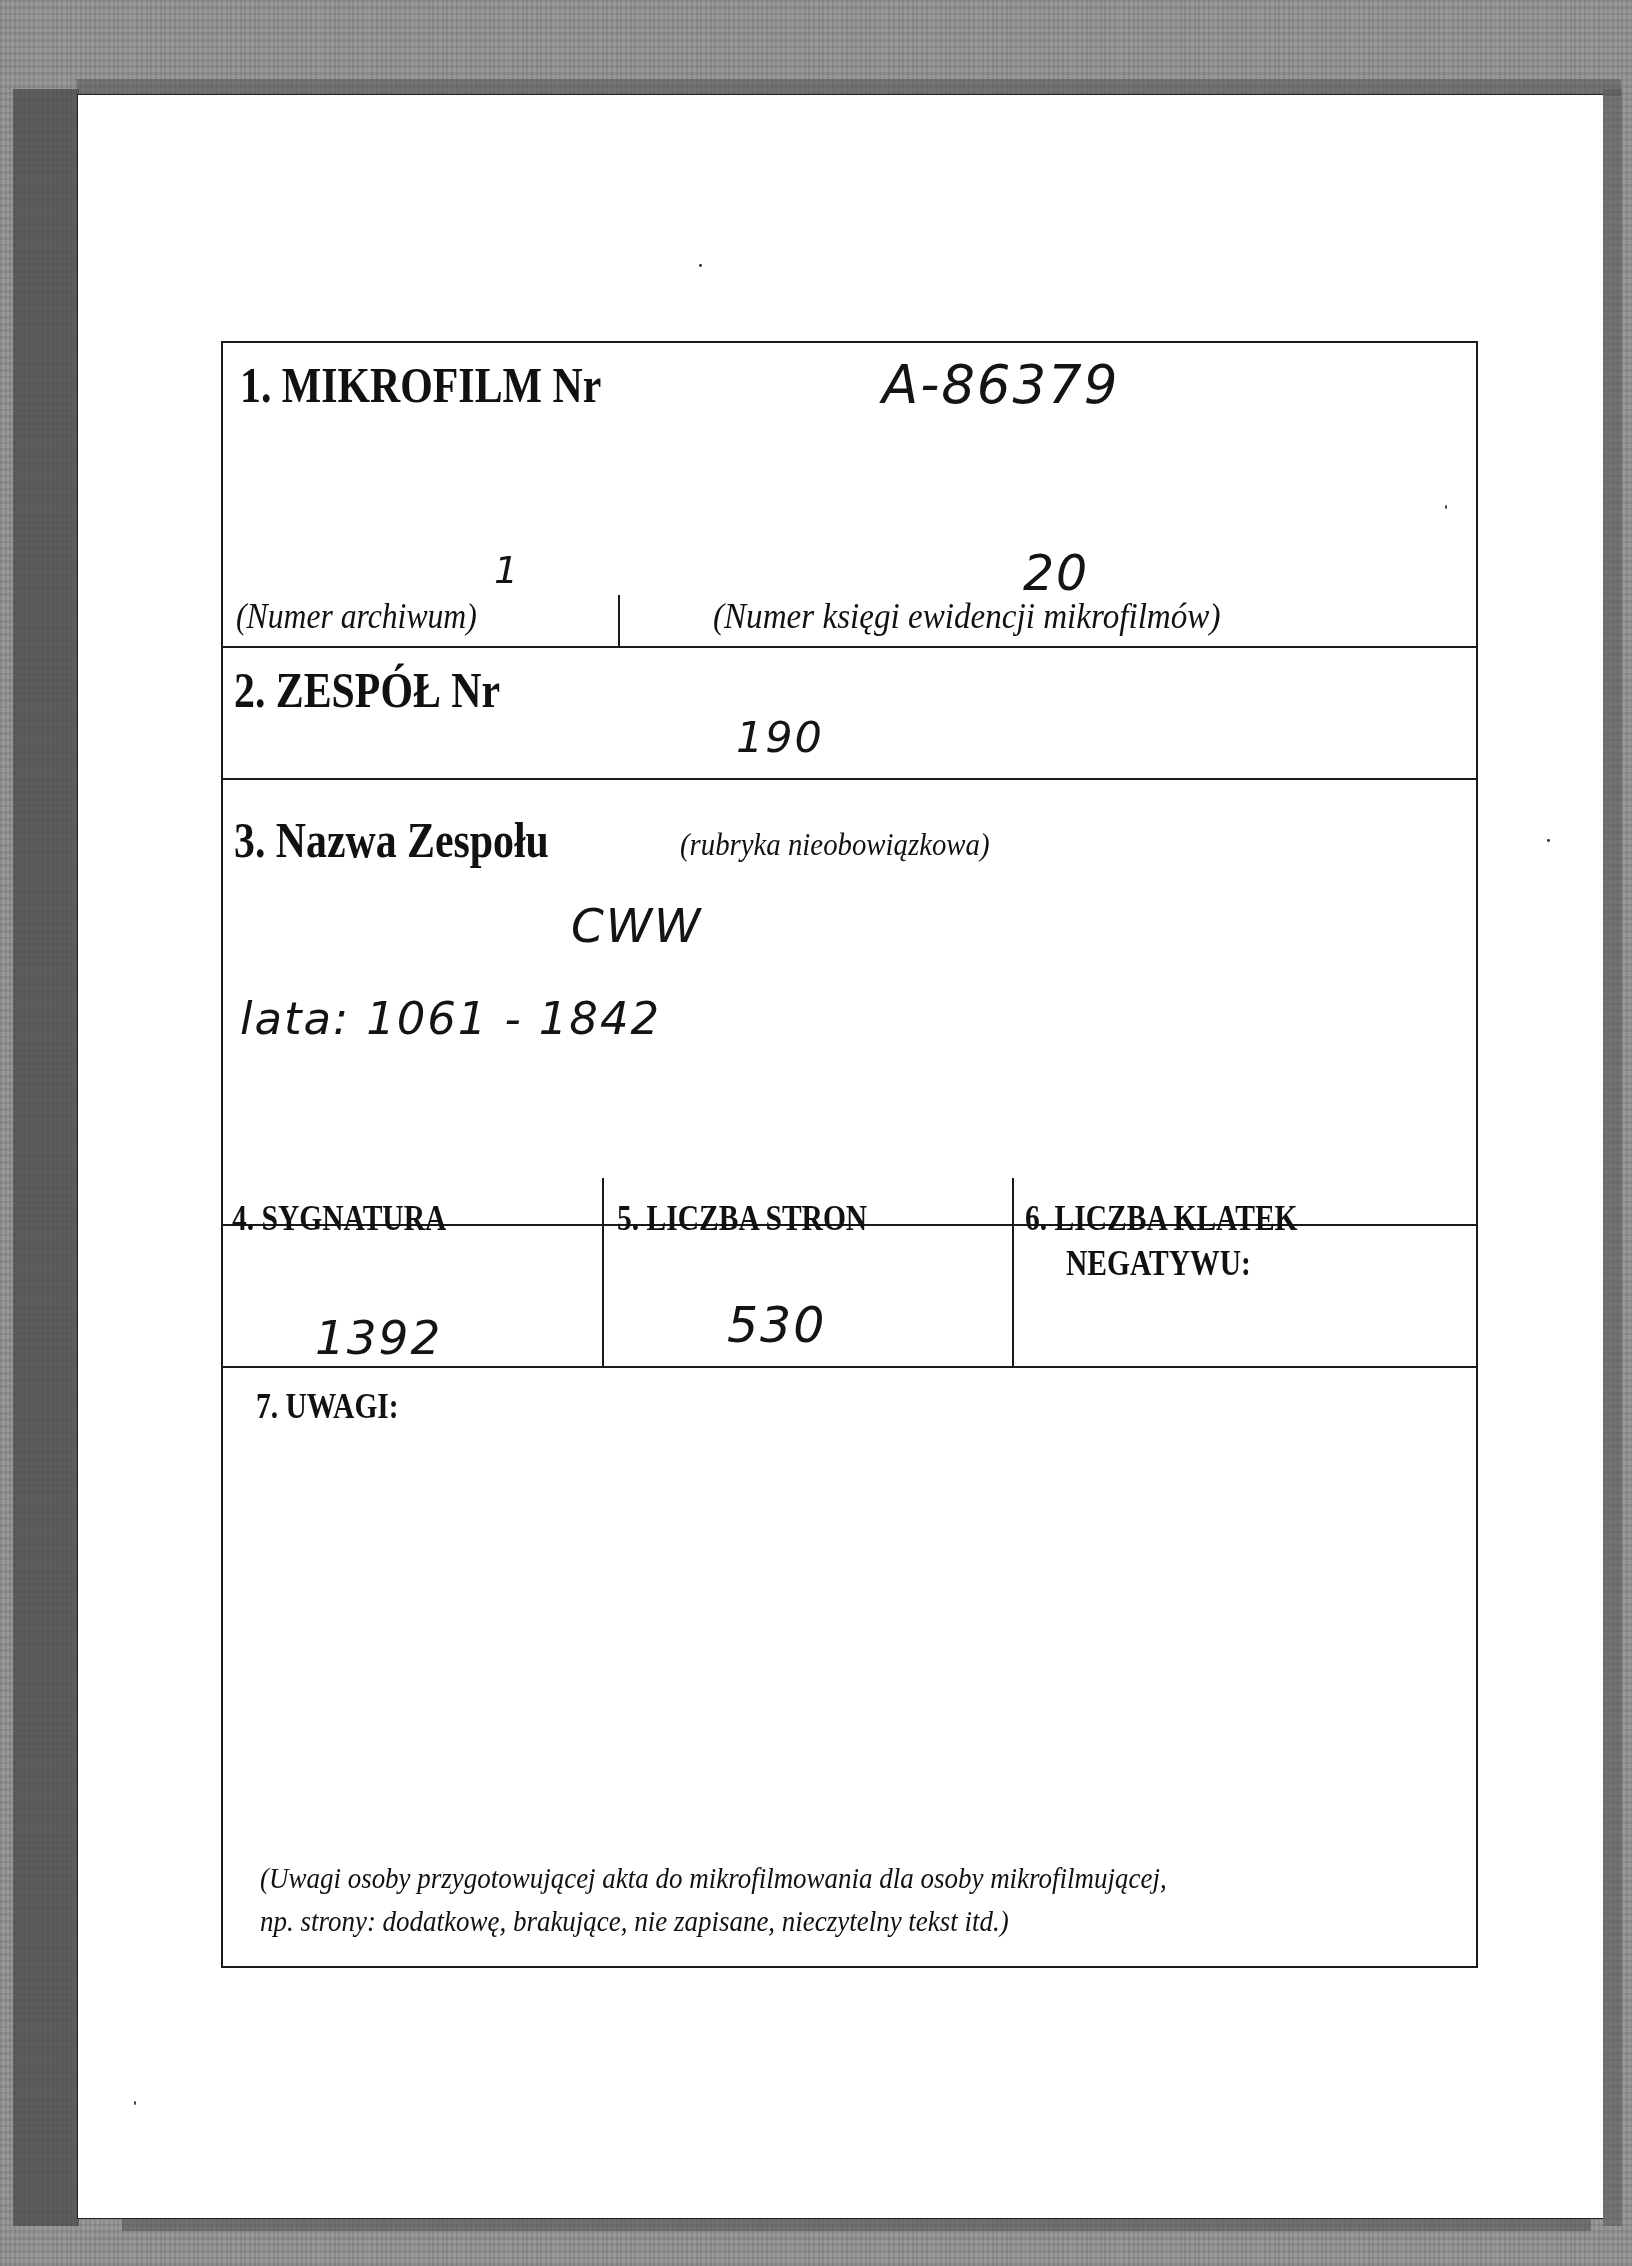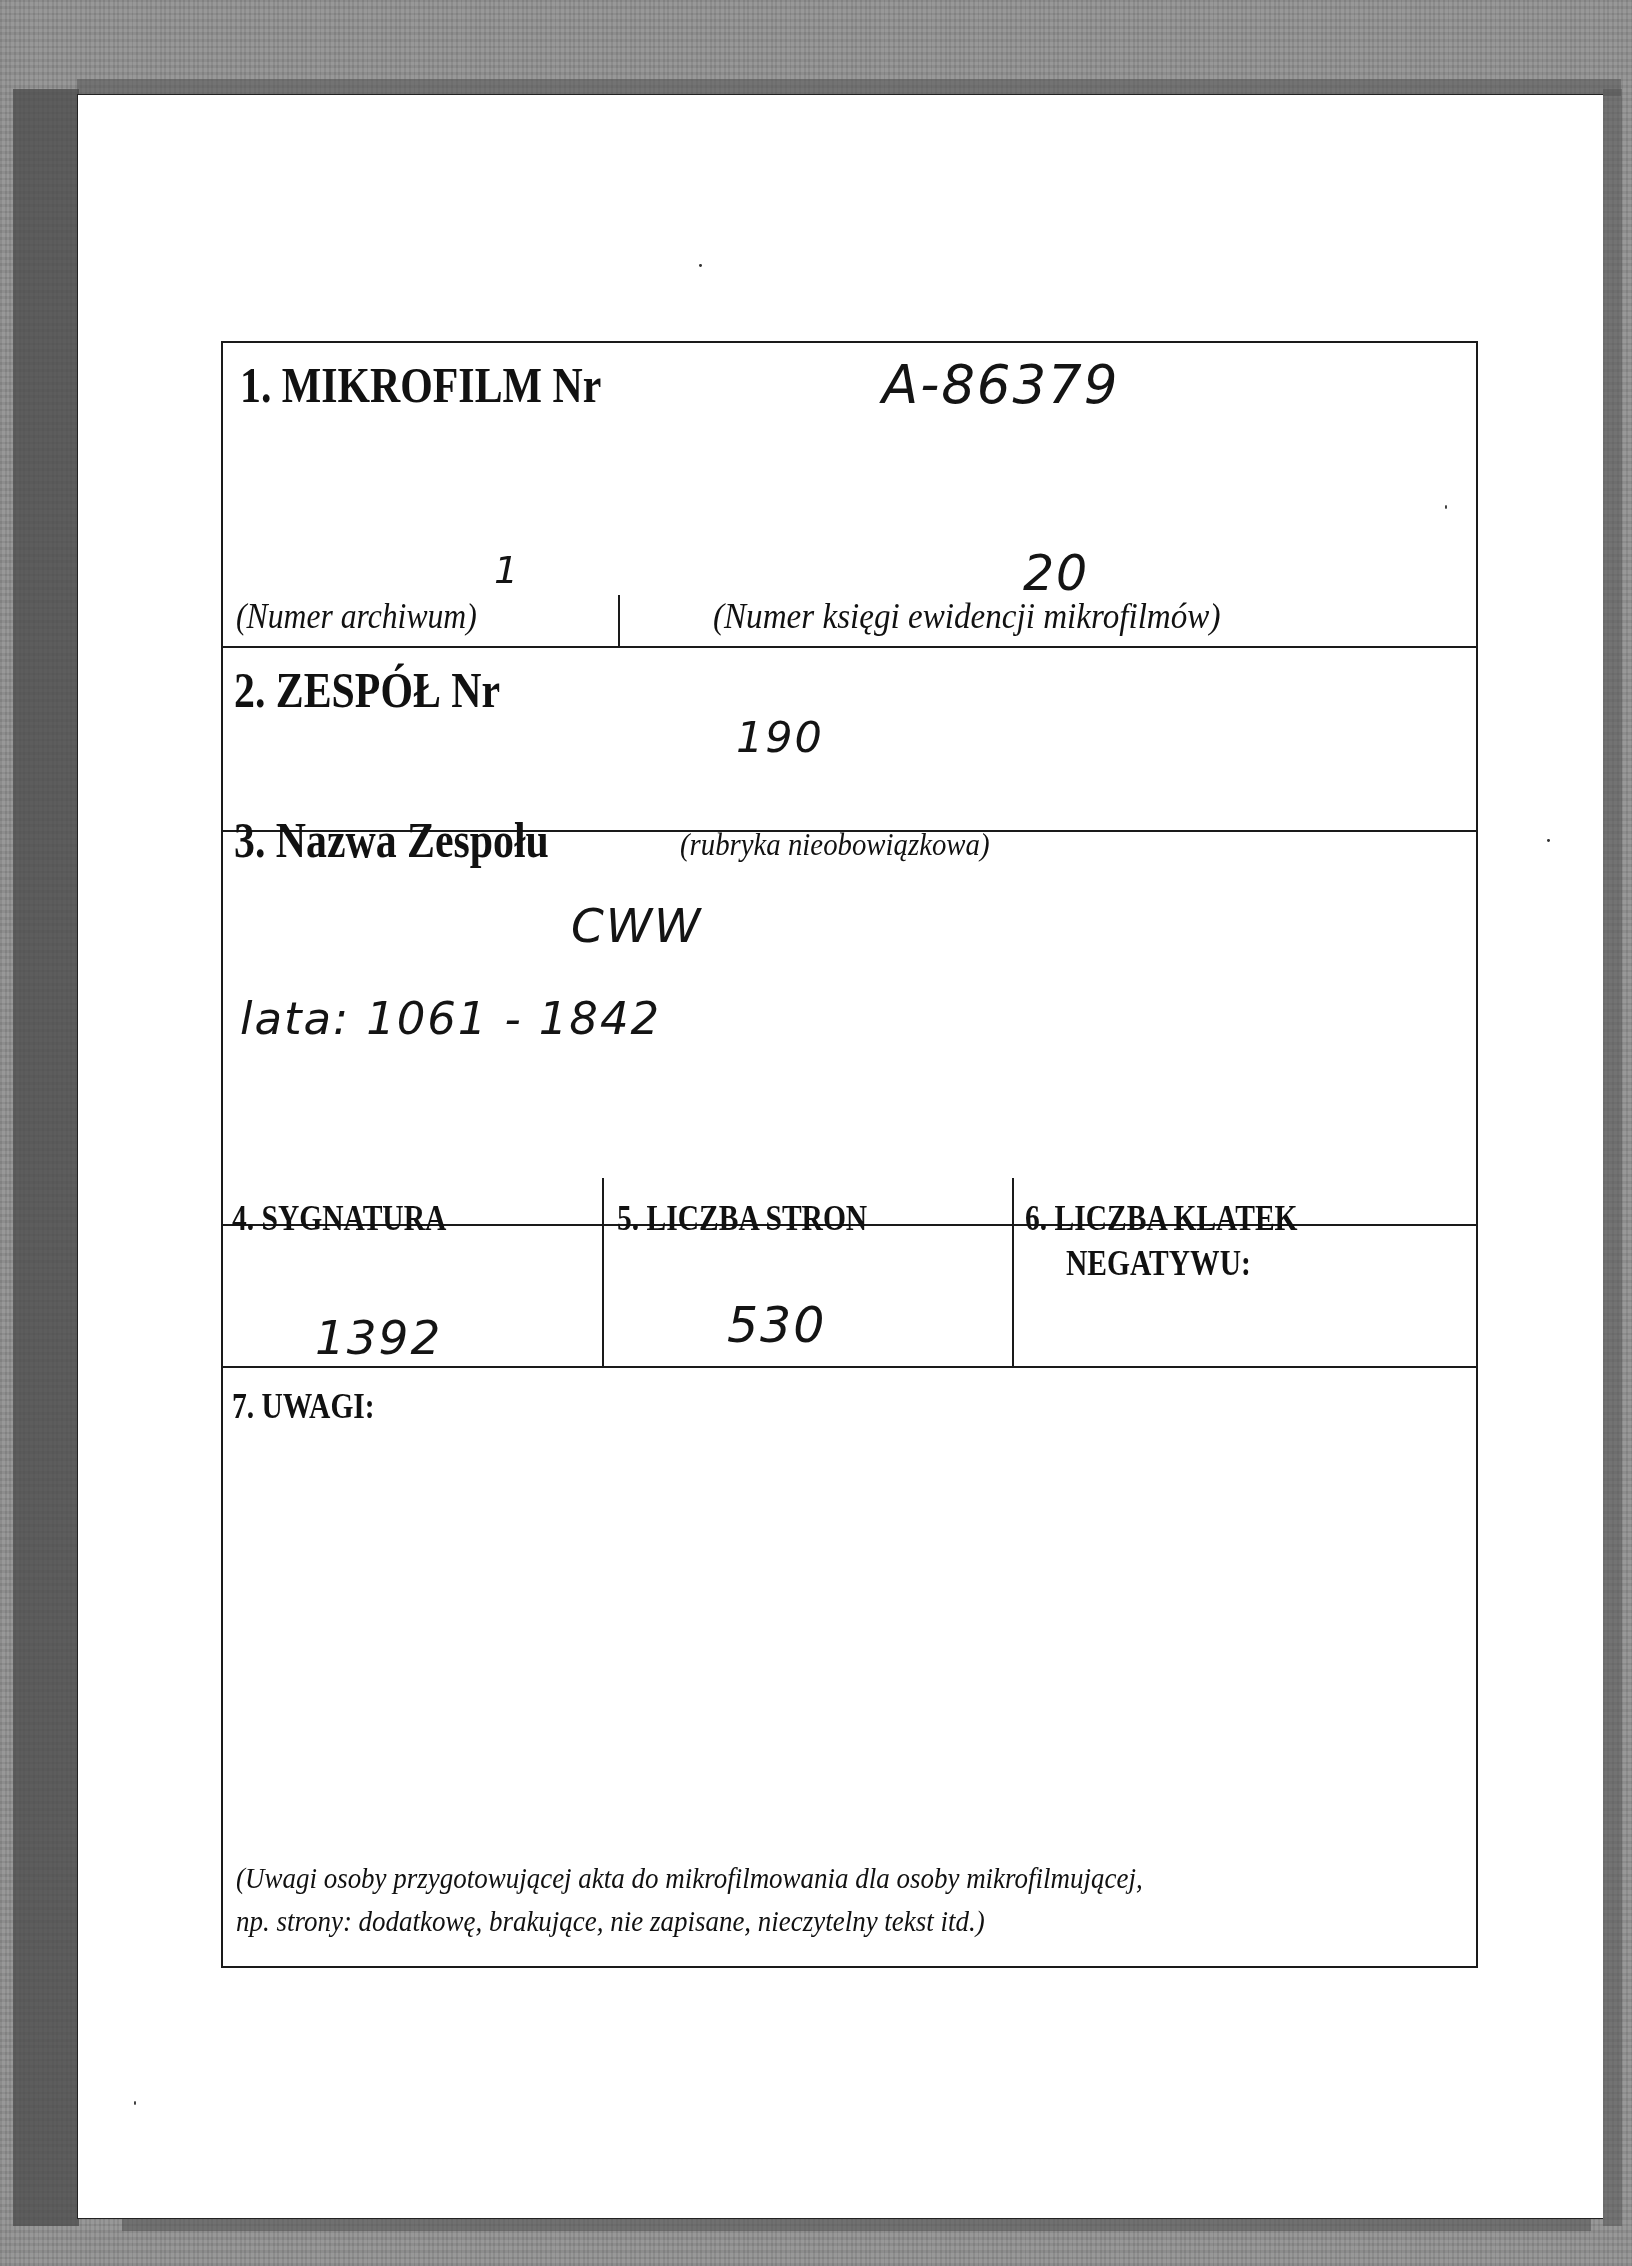--- a/index.html
+++ b/index.html
@@ -19,24 +19,24 @@
     position: absolute; left: 77px; top: 94px; width: 1526px; height: 2125px;
     background: #ffffff; border-left: 1.9px solid #222; border-top: 1.9px solid #222;
     border-bottom: 1.9px solid #222; box-sizing: border-box;
   }
   .form {
     position: absolute; left: 221px; top: 341px; width: 1257px; height: 1627px;
     border: 2.8px solid #1a1a1a; box-sizing: border-box;
   }
   .row { position: absolute; left: 0; width: 100%; box-sizing: border-box; border-bottom: 2.8px solid #1a1a1a; }
   .r1 { top: 0; height: 305px; }
-  .r2 { top: 305px; height: 184px; }
+  .r2 { top: 305px; height: 132px; }
   .r3 { top: 451px; height: 432px; }
   .r4 { top: 835px; height: 190px; }
-  .r5 { top: 1025px; height: 596px; border-bottom: none; }
+  .r5 { top: 1025px; height: 596px; border-bottom: none; margin-left: 24px; }
   .bold { font-weight: bold; color: #111; position: absolute; white-space: nowrap; }
   .big { font-size: 51px; transform: scaleX(0.82); transform-origin: left top; }
   .mid { font-size: 36px; transform: scaleX(0.82); transform-origin: left top; }
   .italic { font-style: italic; color: #111; position: absolute; white-space: nowrap; }
   .hand {
     position: absolute; white-space: nowrap; color: #141414;
     font-family: "DejaVu Sans", sans-serif; font-weight: normal;
     font-style: oblique; letter-spacing: 1.9px;
   }
   .cell-divider { position: absolute; top: 0; height: 100%; width: 1.9px; background: #1a1a1a; }

